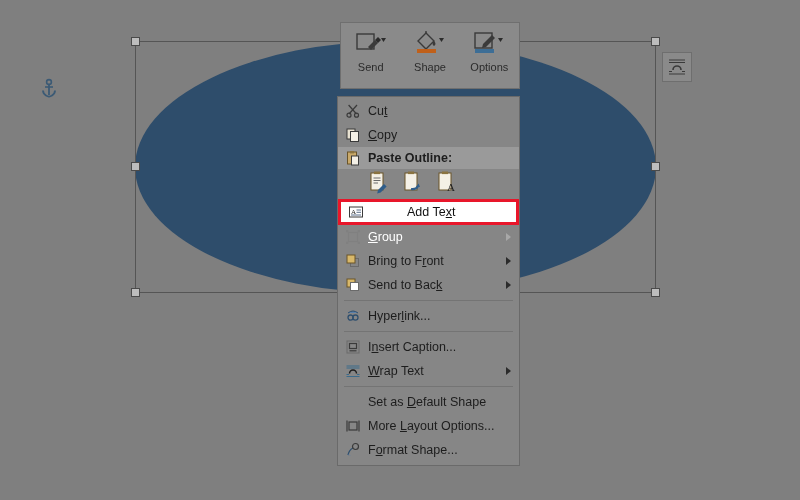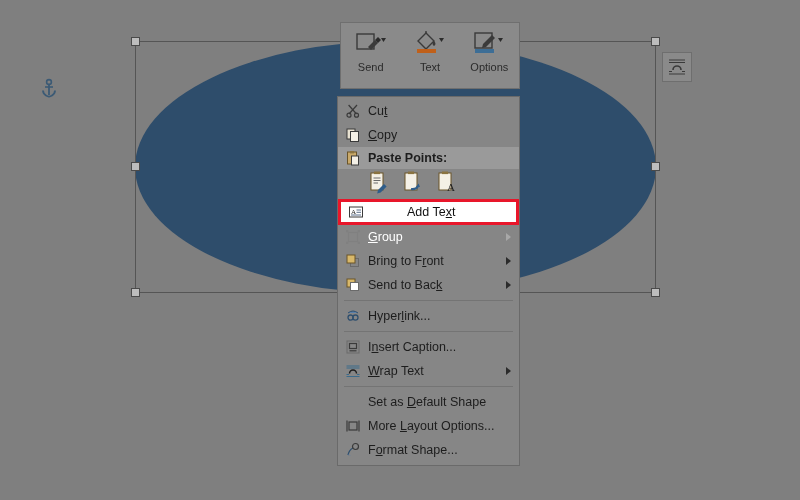--- a/index.html
+++ b/index.html
@@ -261,21 +261,21 @@
   <div class="mt-btn">
     <span class="mt-glyph">
       <svg width="34" height="26" viewBox="0 0 34 26">
         <path d="M5 11 L13 3 L21 11 L13 19 Z" fill="none" stroke="#3a3a3a" stroke-width="1.4"></path>
         <line x1="13" y1="3" x2="13" y2="1" stroke="#3a3a3a" stroke-width="1.4"></line>
         <path d="M21 11 q3 3 0 5 q-3 -2 0 -5 z" fill="#3a3a3a"></path>
         <rect x="4" y="19" width="19" height="4" fill="#c0601a"></rect>
         <path d="M26 8 l5 0 -2.5 4 z" fill="#2b2b2b"></path>
       </svg>
     </span>
-    <span class="mt-label">Text</span>
+    <span class="mt-label">Shape</span>
   </div>
 
   <div class="mt-btn">
     <span class="mt-glyph">
       <svg width="34" height="26" viewBox="0 0 34 26">
         <rect x="3" y="3" width="17" height="15" fill="none" stroke="#3a3a3a" stroke-width="1.4"></rect>
         <path d="M11 14 l9-9 3 3 -9 9 -4 1 z" fill="#3a3a3a"></path>
         <rect x="3" y="19" width="19" height="4" fill="#3d6e96"></rect>
         <path d="M26 8 l5 0 -2.5 4 z" fill="#2b2b2b"></path>
       </svg>
@@ -309,21 +309,21 @@
   </div>
 
   <div class="mi mi-header">
     <span class="mi-icon">
       <svg width="16" height="16" viewBox="0 0 16 16">
         <rect x="2.5" y="2" width="9" height="12" fill="#c9a96a" stroke="#6a5429" stroke-width="1"></rect>
         <rect x="5" y="1" width="4" height="2.4" fill="#8a7340"></rect>
         <rect x="6.5" y="6" width="7" height="9" fill="#f4f0e6" stroke="#3a3a3a" stroke-width="1"></rect>
       </svg>
     </span>
-    <span class="mi-label">Paste Points:</span>
+    <span class="mi-label">Paste Outline:</span>
   </div>
 
   <div class="paste-row">
     <span class="paste-ico">
       <svg width="22" height="24" viewBox="0 0 22 24">
         <rect x="3" y="3" width="12" height="17" fill="#f4f0e6" stroke="#6a5429" stroke-width="1"></rect>
         <rect x="6" y="1.5" width="6" height="2.6" fill="#8a7340"></rect>
         <line x1="5.5" y1="8" x2="12.5" y2="8" stroke="#6a6a6a" stroke-width="1"></line>
         <line x1="5.5" y1="10.5" x2="12.5" y2="10.5" stroke="#6a6a6a" stroke-width="1"></line>
         <line x1="5.5" y1="13" x2="10" y2="13" stroke="#6a6a6a" stroke-width="1"></line>

